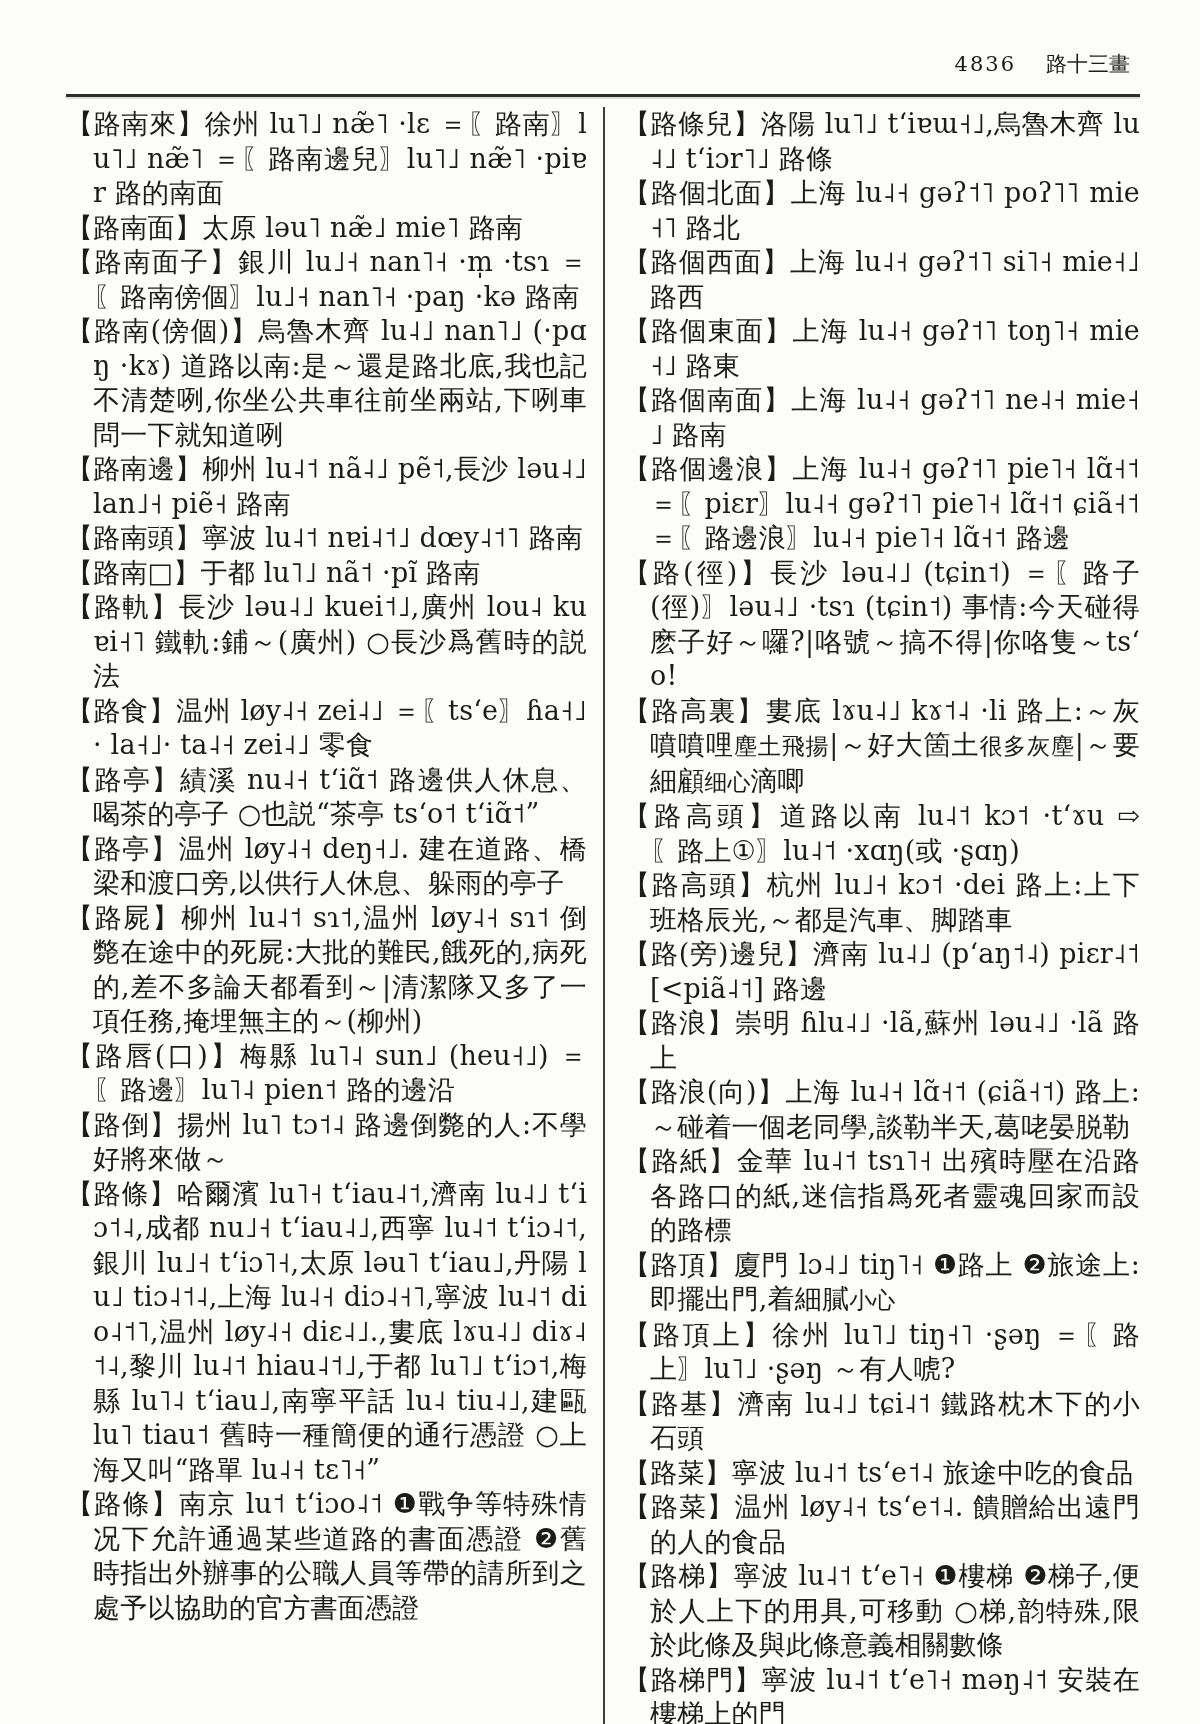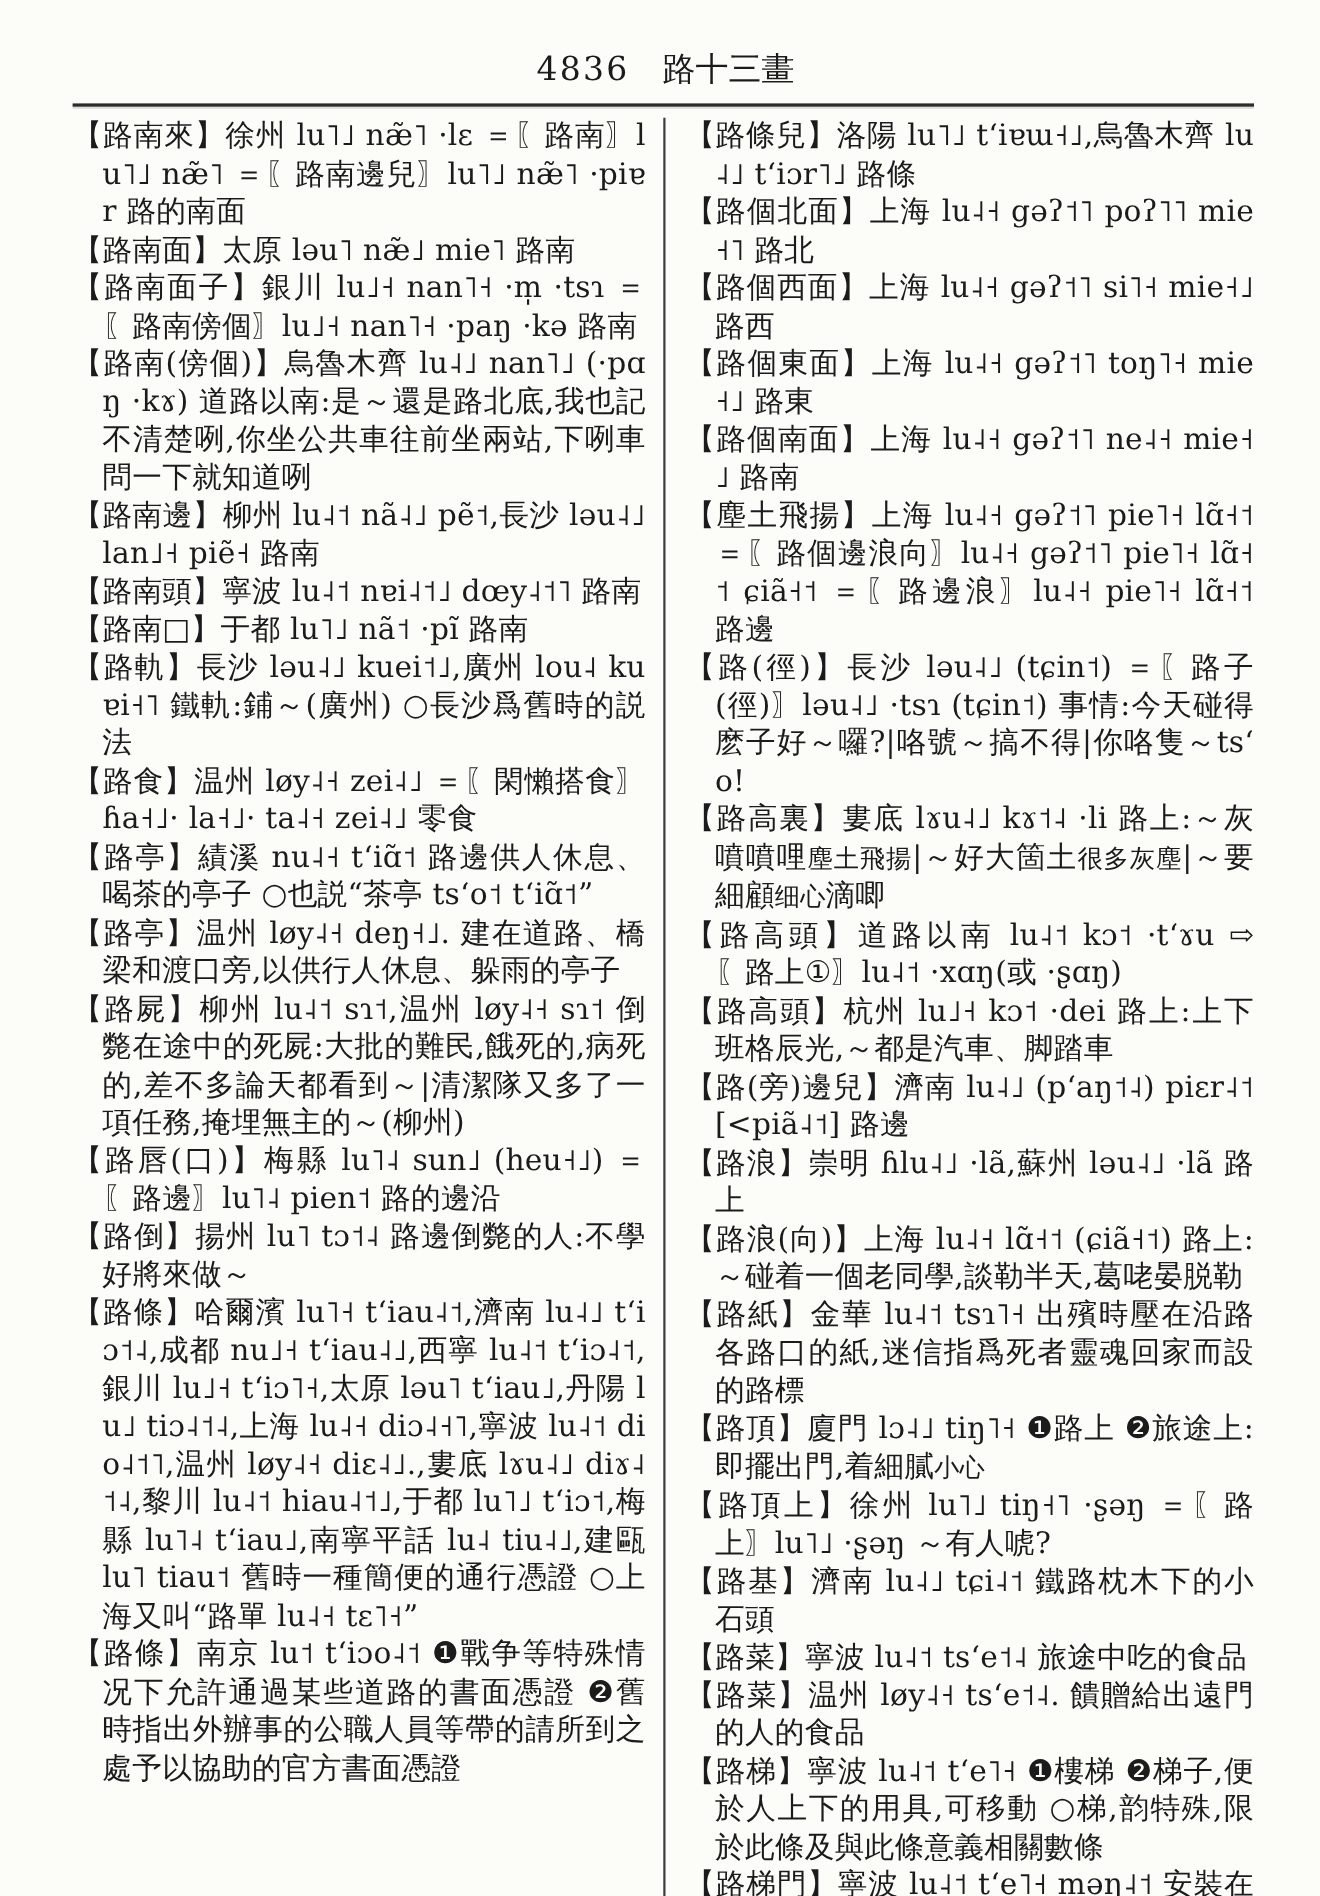--- a/index.html
+++ b/index.html
@@ -7,22 +7,22 @@
   body {
     width:1200px; height:1724px;
     background:#fcfcf9;
     color:#1b1b1b;
     font-family:"DejaVu Serif","DejaVu Sans",serif;
     overflow:hidden;
   }
   .page { padding:34px 60px 0 66px; }
 
   .page-header {
-    display:flex; justify-content:center; align-items:baseline;
-    font-size:30px; line-height:36px;
+    display:flex; justify-content:flex-end; align-items:baseline;
+    font-size:21px; line-height:36px;
     padding:12px 10px 12px 14px;
   }
   .page-header .left-group { display:flex; gap:30px; align-items:baseline; }
   .page-header .num { letter-spacing:2px; }
   .header-rule {
     border:0; border-top:3px solid #2c2c2c; margin:0 0 10px 0;
     box-shadow:0 2px 0 rgba(44,44,44,.15);
   }
 
   .columns { display:flex; margin-top:8px; }
@@ -59,36 +59,36 @@
   <div class="columns">
     <div class="column left" id="left-column">
         <p class="entry"><span>【路南來】徐州 lu˥˩ næ̃˥ ·lɛ ＝〖路南〗lu˥˩ næ̃˥ ＝〖路南邊兒〗lu˥˩ næ̃˥ ·piɐr 路的南面</span></p>
         <p class="entry"><span>【路南面】太原 ləu˥ næ̃˩ mie˥ 路南</span></p>
         <p class="entry"><span>【路南面子】銀川 lu˩˧ nan˥˧ ·m̩ ·tsɿ ＝〖路南傍個〗lu˩˧ nan˥˧ ·paŋ ·kə 路南</span></p>
         <p class="entry"><span>【路南(傍個)】烏魯木齊 lu˨˩ nan˥˩ (·pɑŋ ·kɤ) 道路以南:是～還是路北底,我也記不清楚咧,你坐公共車往前坐兩站,下咧車問一下就知道咧</span></p>
         <p class="entry"><span>【路南邊】柳州 lu˨˦ nã˨˩ pẽ˦,長沙 ləu˨˩ lan˩˧ piẽ˧ 路南</span></p>
         <p class="entry"><span>【路南頭】寧波 lu˨˦ nɐi˨˦˩ dœy˨˦˥ 路南</span></p>
         <p class="entry"><span>【路南□】于都 lu˥˩ nã˦ ·pĩ 路南</span></p>
         <p class="entry"><span>【路軌】長沙 ləu˨˩ kuei˦˩,廣州 lou˨ kuɐi˧˥ 鐵軌:鋪～(廣州) ○長沙爲舊時的説法</span></p>
-        <p class="entry"><span>【路食】温州 løy˨˧ zei˨˩ ＝〖閑懶搭食〗ɦa˧˩· la˧˩· ta˨˧ zei˨˩ 零食</span></p>
+        <p class="entry"><span>【路食】温州 løy˨˧ zei˨˩ ＝〖tsʻe〗ɦa˧˩· la˧˩· ta˨˧ zei˨˩ 零食</span></p>
         <p class="entry"><span>【路亭】績溪 nu˨˧ tʻiɑ̃˦ 路邊供人休息、喝茶的亭子 ○也説“茶亭 tsʻo˦ tʻiɑ̃˦”</span></p>
         <p class="entry"><span>【路亭】温州 løy˨˧ deŋ˧˩. 建在道路、橋梁和渡口旁,以供行人休息、躲雨的亭子</span></p>
         <p class="entry"><span>【路屍】柳州 lu˨˦ sɿ˦,温州 løy˨˧ sɿ˦ 倒斃在途中的死屍:大批的難民,餓死的,病死的,差不多論天都看到～|清潔隊又多了一項任務,掩埋無主的～(柳州)</span></p>
         <p class="entry"><span>【路唇(口)】梅縣 lu˥˨ sun˩ (heu˧˩) ＝〖路邊〗lu˥˨ pien˦ 路的邊沿</span></p>
         <p class="entry"><span>【路倒】揚州 lu˥ tɔ˦˨ 路邊倒斃的人:不學好將來做～</span></p>
         <p class="entry"><span>【路條】哈爾濱 lu˥˧ tʻiau˨˦,濟南 lu˨˩ tʻiɔ˦˨,成都 nu˩˧ tʻiau˨˩,西寧 lu˨˦ tʻiɔ˨˦,銀川 lu˩˧ tʻiɔ˥˧,太原 ləu˥ tʻiau˩,丹陽 lu˩ tiɔ˨˦˨,上海 lu˨˧ diɔ˨˧˥,寧波 lu˨˦ dio˨˦˥,温州 løy˨˧ diɛ˨˩.,婁底 lɤu˨˩ diɤ˨˦˨,黎川 lu˨˦ hiau˨˦˩,于都 lu˥˩ tʻiɔ˦,梅縣 lu˥˨ tʻiau˩,南寧平話 lu˨ tiu˨˩,建甌 lu˥ tiau˦ 舊時一種簡便的通行憑證 ○上海又叫“路單 lu˨˧ tɛ˥˧”</span></p>
         <p class="entry"><span>【路條】南京 lu˦ tʻiɔo˨˦ ❶戰争等特殊情况下允許通過某些道路的書面憑證 ❷舊時指出外辦事的公職人員等帶的請所到之處予以協助的官方書面憑證</span></p>
       </div>
     <div class="column right" id="right-column">
         <p class="entry"><span>【路條兒】洛陽 lu˥˩ tʻiɐɯ˧˩,烏魯木齊 lu˨˩ tʻiɔr˥˩ 路條</span></p>
         <p class="entry"><span>【路個北面】上海 lu˨˧ gəʔ˦˥ poʔ˥˥ mie˧˥ 路北</span></p>
         <p class="entry"><span>【路個西面】上海 lu˨˧ gəʔ˦˥ si˥˧ mie˧˩ 路西</span></p>
         <p class="entry"><span>【路個東面】上海 lu˨˧ gəʔ˦˥ toŋ˥˧ mie˧˩ 路東</span></p>
         <p class="entry"><span>【路個南面】上海 lu˨˧ gəʔ˦˥ ne˨˧ mie˧˩ 路南</span></p>
-        <p class="entry"><span>【塵土飛揚】上海 lu˨˧ gəʔ˦˥ pie˥˧ lɑ̃˧˦ ＝〖路個邊浪向〗lu˨˧ gəʔ˦˥ pie˥˧ lɑ̃˧˦ ɕiã˧˦ ＝〖路邊浪〗lu˨˧ pie˥˧ lɑ̃˧˦ 路邊</span></p>
+        <p class="entry"><span>【路個邊浪】上海 lu˨˧ gəʔ˦˥ pie˥˧ lɑ̃˧˦ ＝〖piɛr〗lu˨˧ gəʔ˦˥ pie˥˧ lɑ̃˧˦ ɕiã˧˦ ＝〖路邊浪〗lu˨˧ pie˥˧ lɑ̃˧˦ 路邊</span></p>
         <p class="entry"><span>【路(徑)】長沙 ləu˨˩ (tɕin˦) ＝〖路子(徑)〗ləu˨˩ ·tsɿ (tɕin˦) 事情:今天碰得麽子好～囉?|咯號～搞不得|你咯隻～tsʻo!</span></p>
         <p class="entry"><span>【路高裏】婁底 lɤu˨˩ kɤ˦˨ ·li 路上:～灰噴噴哩</span><span class="small">塵土飛揚</span><span>|～好大箇土</span><span class="small">很多灰塵</span><span>|～要細顧</span><span class="small">细心</span><span>滴唧</span></p>
         <p class="entry"><span>【路高頭】道路以南 lu˨˦ kɔ˦ ·tʻɤu ⇨〖路上①〗lu˨˦ ·xɑŋ(或 ·ʂɑŋ)</span></p>
         <p class="entry"><span>【路高頭】杭州 lu˩˧ kɔ˦ ·dei 路上:上下班格辰光,～都是汽車、脚踏車</span></p>
         <p class="entry"><span>【路(旁)邊兒】濟南 lu˨˩ (pʻaŋ˦˨) piɛr˨˦[&lt;piã˨˦] 路邊</span></p>
         <p class="entry"><span>【路浪】崇明 ɦlu˨˩ ·lã,蘇州 ləu˨˩ ·lã 路上</span></p>
         <p class="entry"><span>【路浪(向)】上海 lu˨˧ lɑ̃˧˦ (ɕiã˧˦) 路上:～碰着一個老同學,談勒半天,葛咾晏脱勒</span></p>
         <p class="entry"><span>【路紙】金華 lu˨˦ tsɿ˥˧ 出殯時壓在沿路各路口的紙,迷信指爲死者靈魂回家而設的路標</span></p>
         <p class="entry"><span>【路頂】廈門 lɔ˨˩ tiŋ˥˧ ❶路上 ❷旅途上:即擺出門,着細膩</span><span class="small">小心</span></p>
         <p class="entry"><span>【路頂上】徐州 lu˥˩ tiŋ˧˥ ·ʂəŋ ＝〖路上〗lu˥˩ ·ʂəŋ ～有人唬?</span></p>

